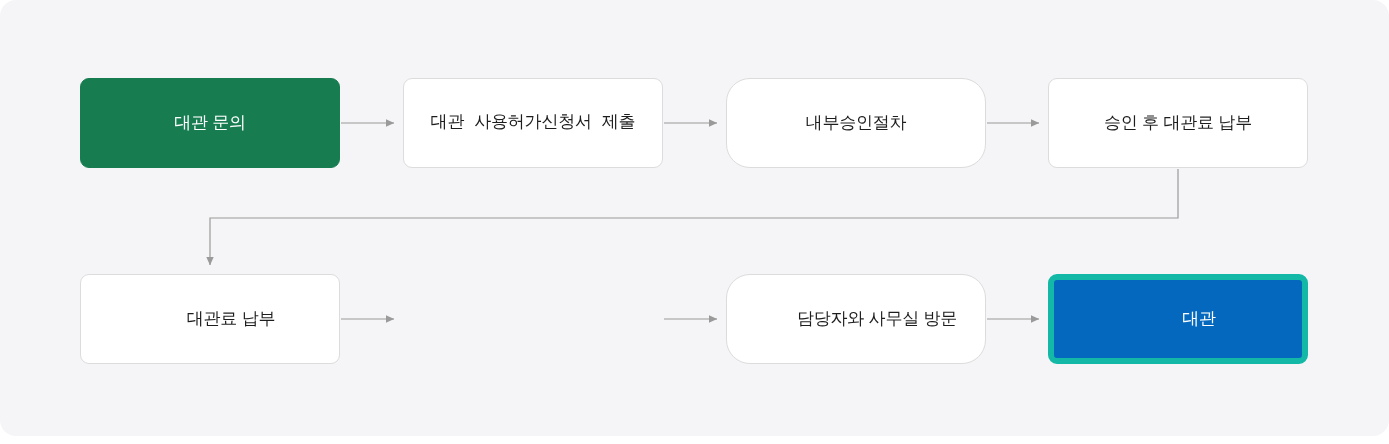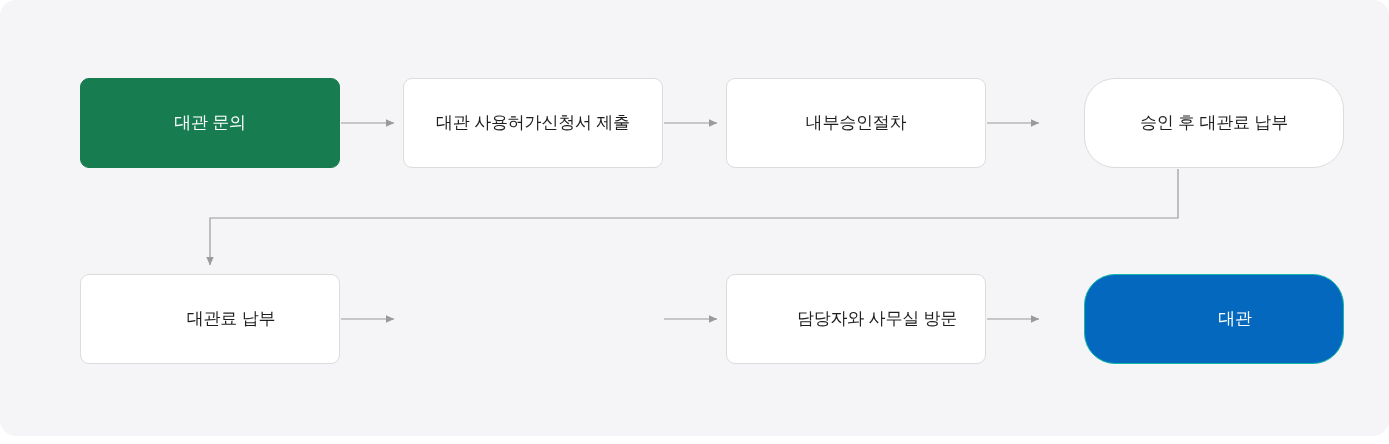--- a/index.html
+++ b/index.html
@@ -45,34 +45,34 @@
     border: 1px solid #dcdcdc;
     color: #1d1d1d;
   }
   .node.start {
     background: #177d51;
     border: 1px solid #177d51;
     color: #ffffff;
   }
   .node.end {
     background: #0469be;
-    border: 1px solid #14b8a6;
+    border: 6px solid #14b8a6;
     color: #ffffff;
   }
   .node-label {
     display: block;
     padding: 0 10px;
   }
   
   .r1 { top: 78px; }
   .r2 { top: 274px; padding-left: 42px; }
   .c1 { left: 80px; }
-  .c2 { left: 403px; }
-  .c3 { left: 726px; }
-  .c4 { left: 1084px; border-radius: 31px; }
+  .c2 { left: 403px; font-family: Liberation Mono, monospace; }
+  .c3 { left: 726px; border-radius: 24px; }
+  .c4 { left: 1048px; }
 </style>
 </head>
 <body>
 
 <div id="flow-canvas">
 
   <svg class="flow-svg" viewBox="0 0 1389 444" xmlns="http://www.w3.org/2000/svg">
     <defs>
       <marker id="arrowhead" markerWidth="9" markerHeight="9" refX="8.4" refY="4.5" orient="auto" markerUnits="userSpaceOnUse">
         <path d="M0,0.6 L8.6,4.5 L0,8.4 Z" fill="#9a9a9a"></path>

